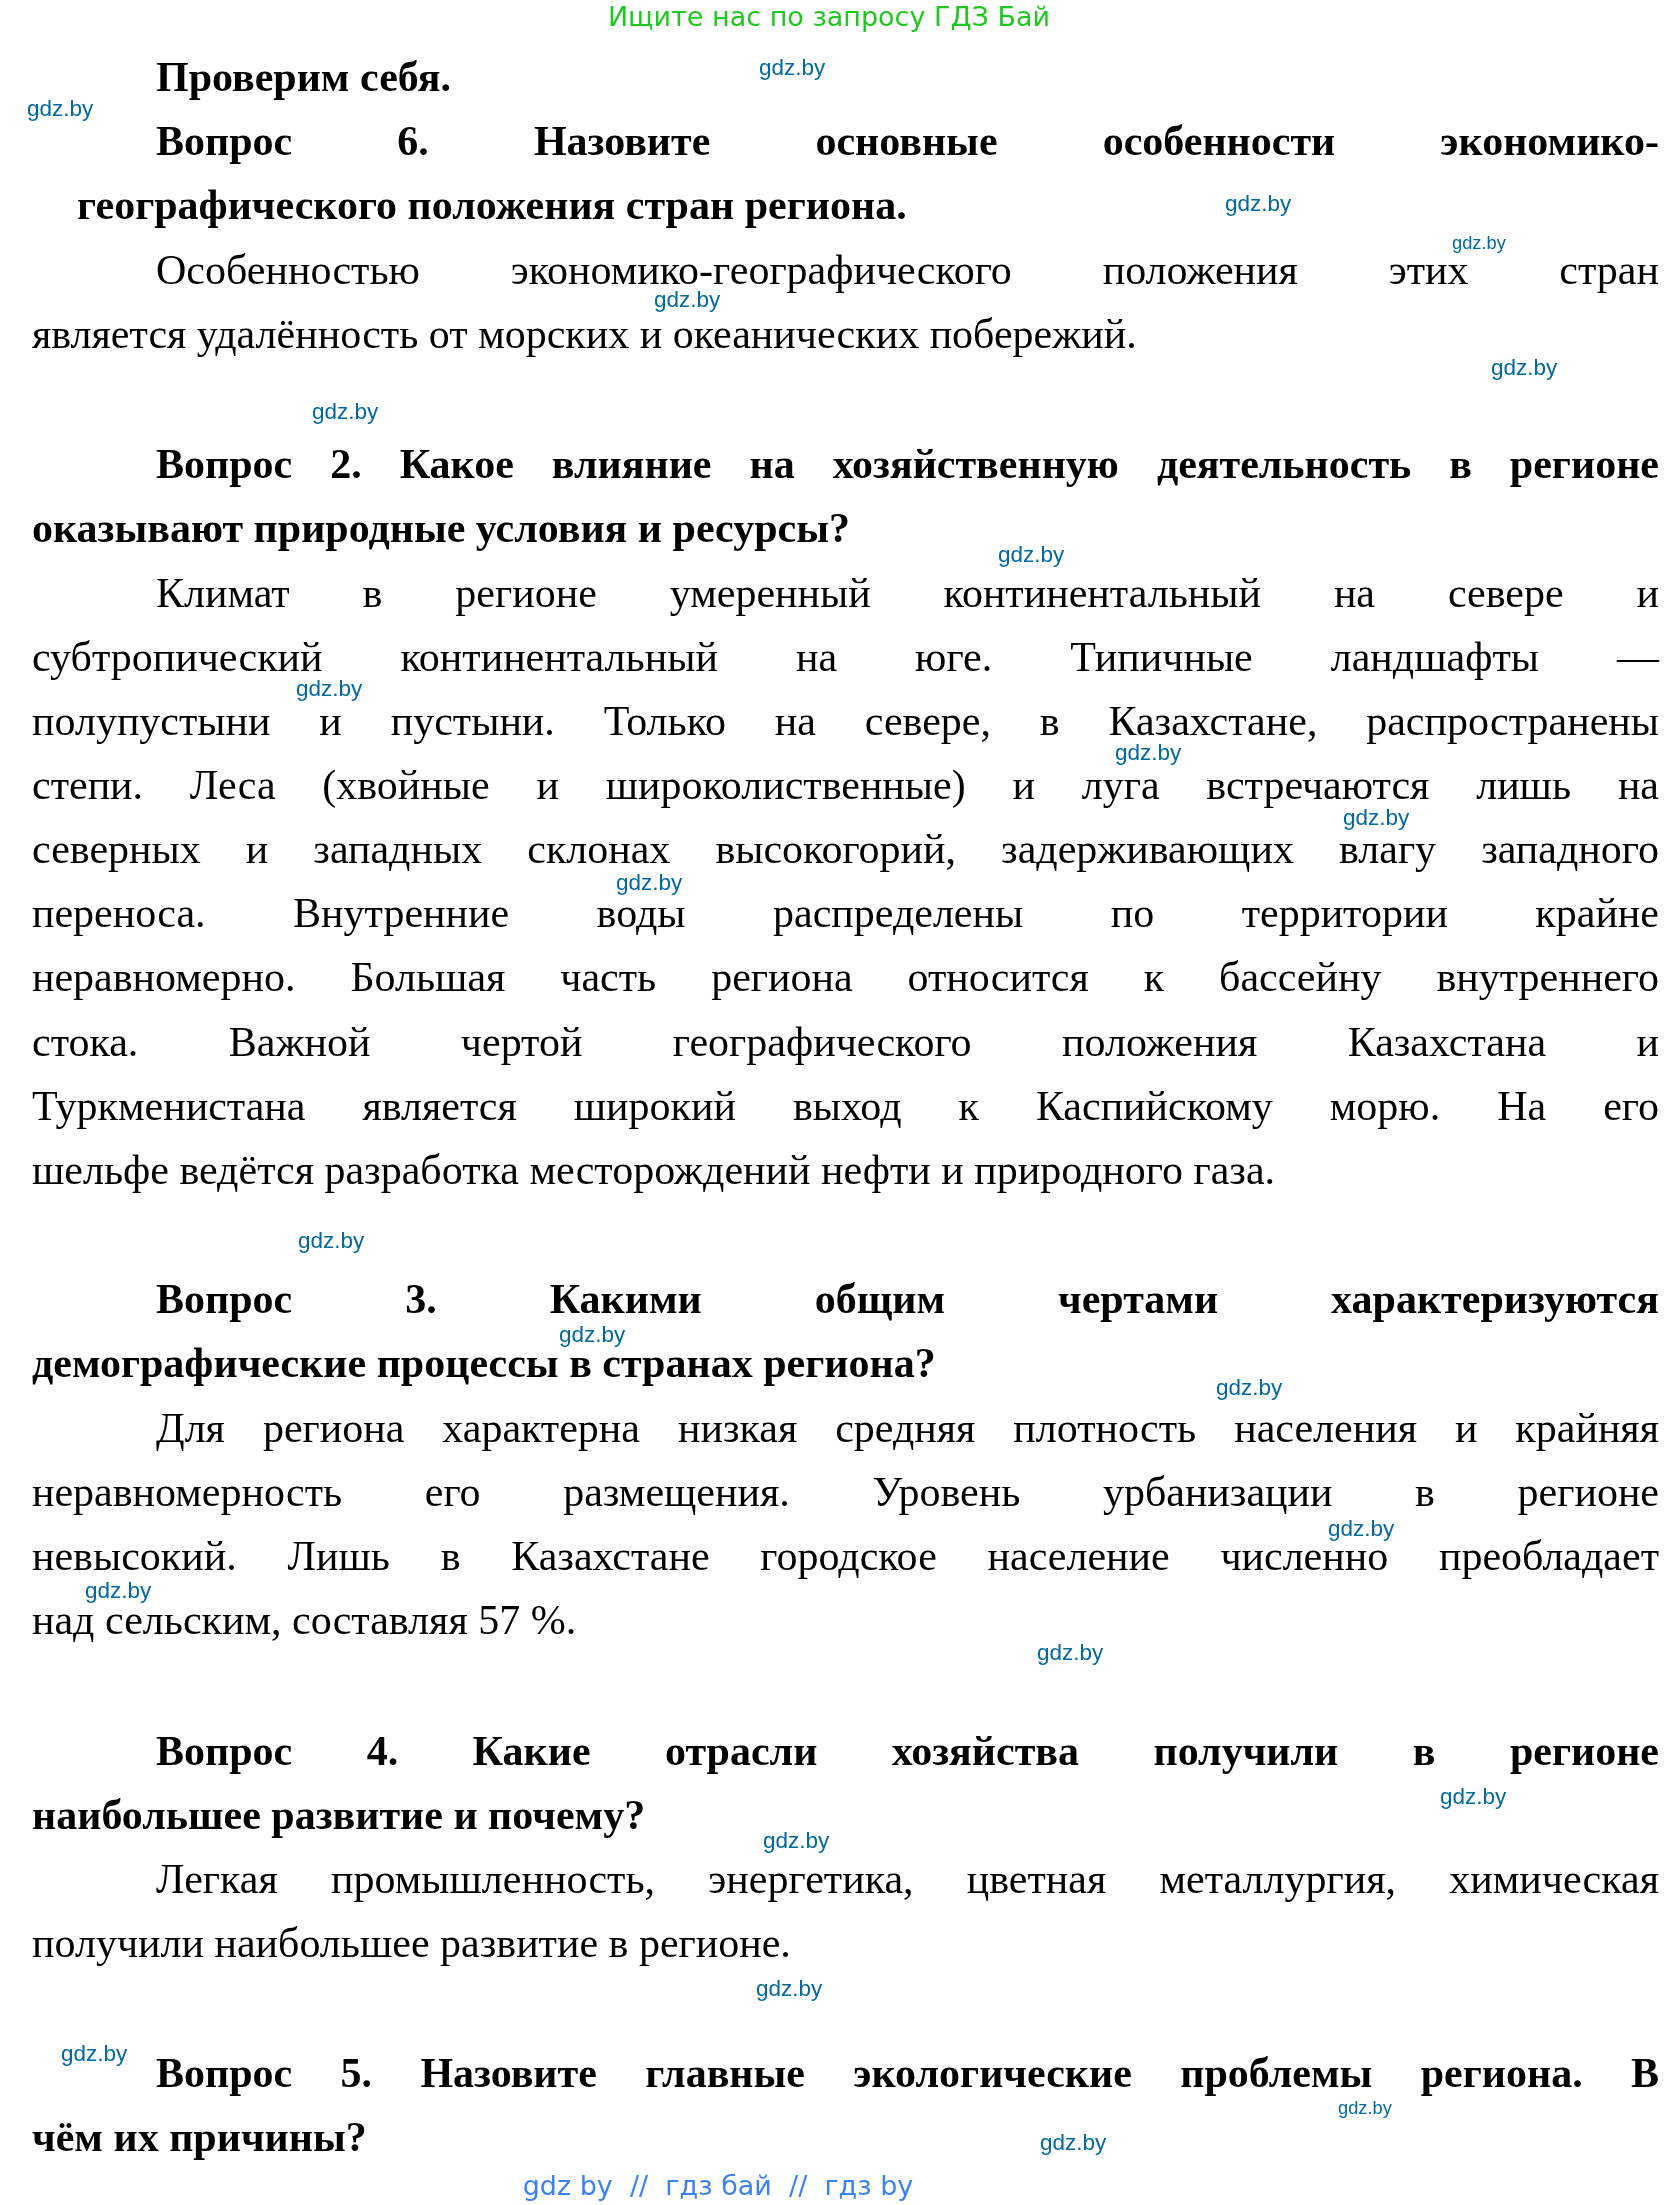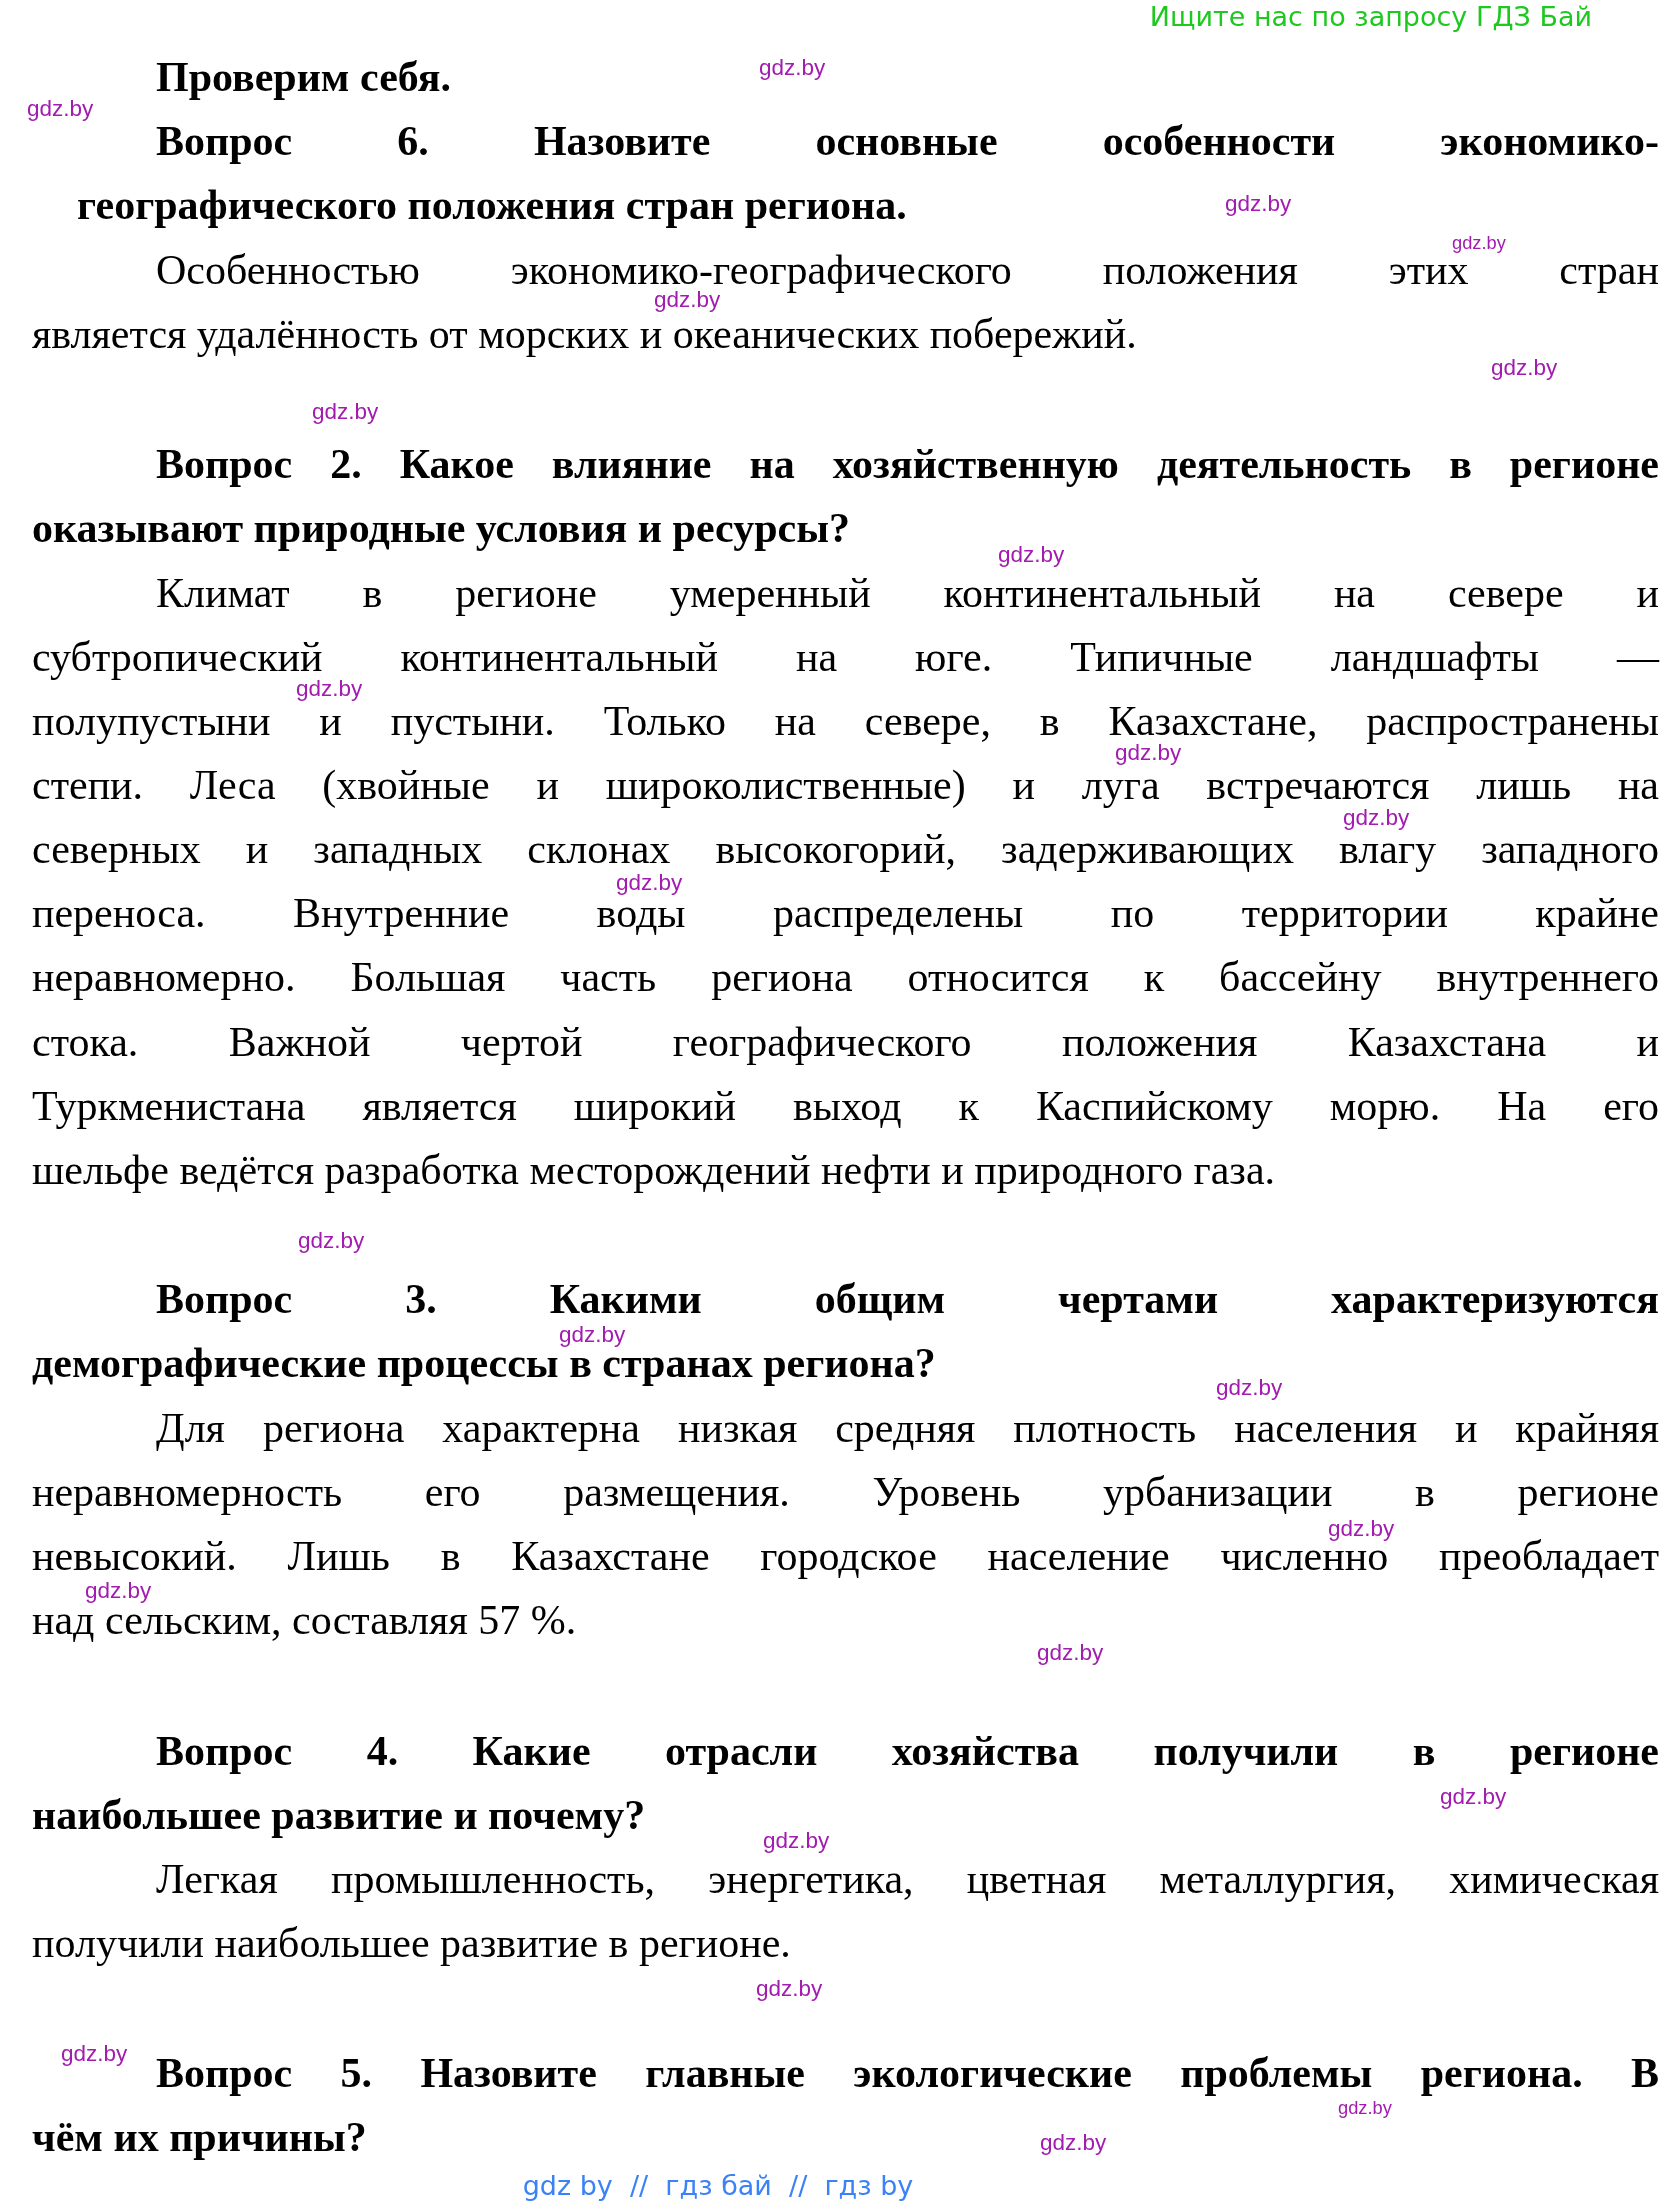--- a/index.html
+++ b/index.html
@@ -1,26 +1,26 @@
 <!DOCTYPE html>
 <html style="font-size:13.3px"><head>
 <meta charset="utf-8">
 <style>
   html, body { margin:0; padding:0; background:#ffffff; }
   body { width:1680px; height:2205px; position:relative; overflow:hidden; }
-  .banner { position:absolute; top:0; left:0; width:1592px; text-align:right;
-    font-family:"DejaVu Sans", sans-serif; font-size:27px; line-height:33px; color:#1ec81e; }
+  .banner { position:absolute; top:0; left:0; width:1592px; text-align:center;
+    font-family:"DejaVu Sans", sans-serif; font-size:27px; line-height:33px; color:#1ec81e;padding-left:33px; }
   .footer { position:absolute; top:2168px; left:0; width:1436px; text-align:center;
     font-family:"DejaVu Sans", sans-serif; font-size:27px; line-height:35px; color:#3b82f6; white-space:pre; }
   .line { position:absolute; left:32px; width:1627px; font-family:"Liberation Serif", serif;
     font-size:42px; line-height:50px; color:#000; white-space:nowrap; }
   .just { text-align:justify; text-align-last:justify; }
   .b { font-weight:bold; }
   .ind { left:156px; width:1503px; }
-  .wm { position:absolute; font-family:"Liberation Sans", sans-serif; font-size:22.5px; line-height:25px; color:#a21caf; }
+  .wm { position:absolute; font-family:"Liberation Sans", sans-serif; font-size:22.5px; line-height:25px; color:#0369a1; }
   .wm.sm { font-size:18.3px; }
 </style>
 </head>
 <body>
 
 <div class="banner">Ищите нас по запросу ГДЗ Бай</div>
 
 <div class="line b ind" style="top:52px;">Проверим себя.</div>
 
 <div class="line b ind just" style="top:116px;">Вопрос 6. Назовите основные особенности экономико-</div>

